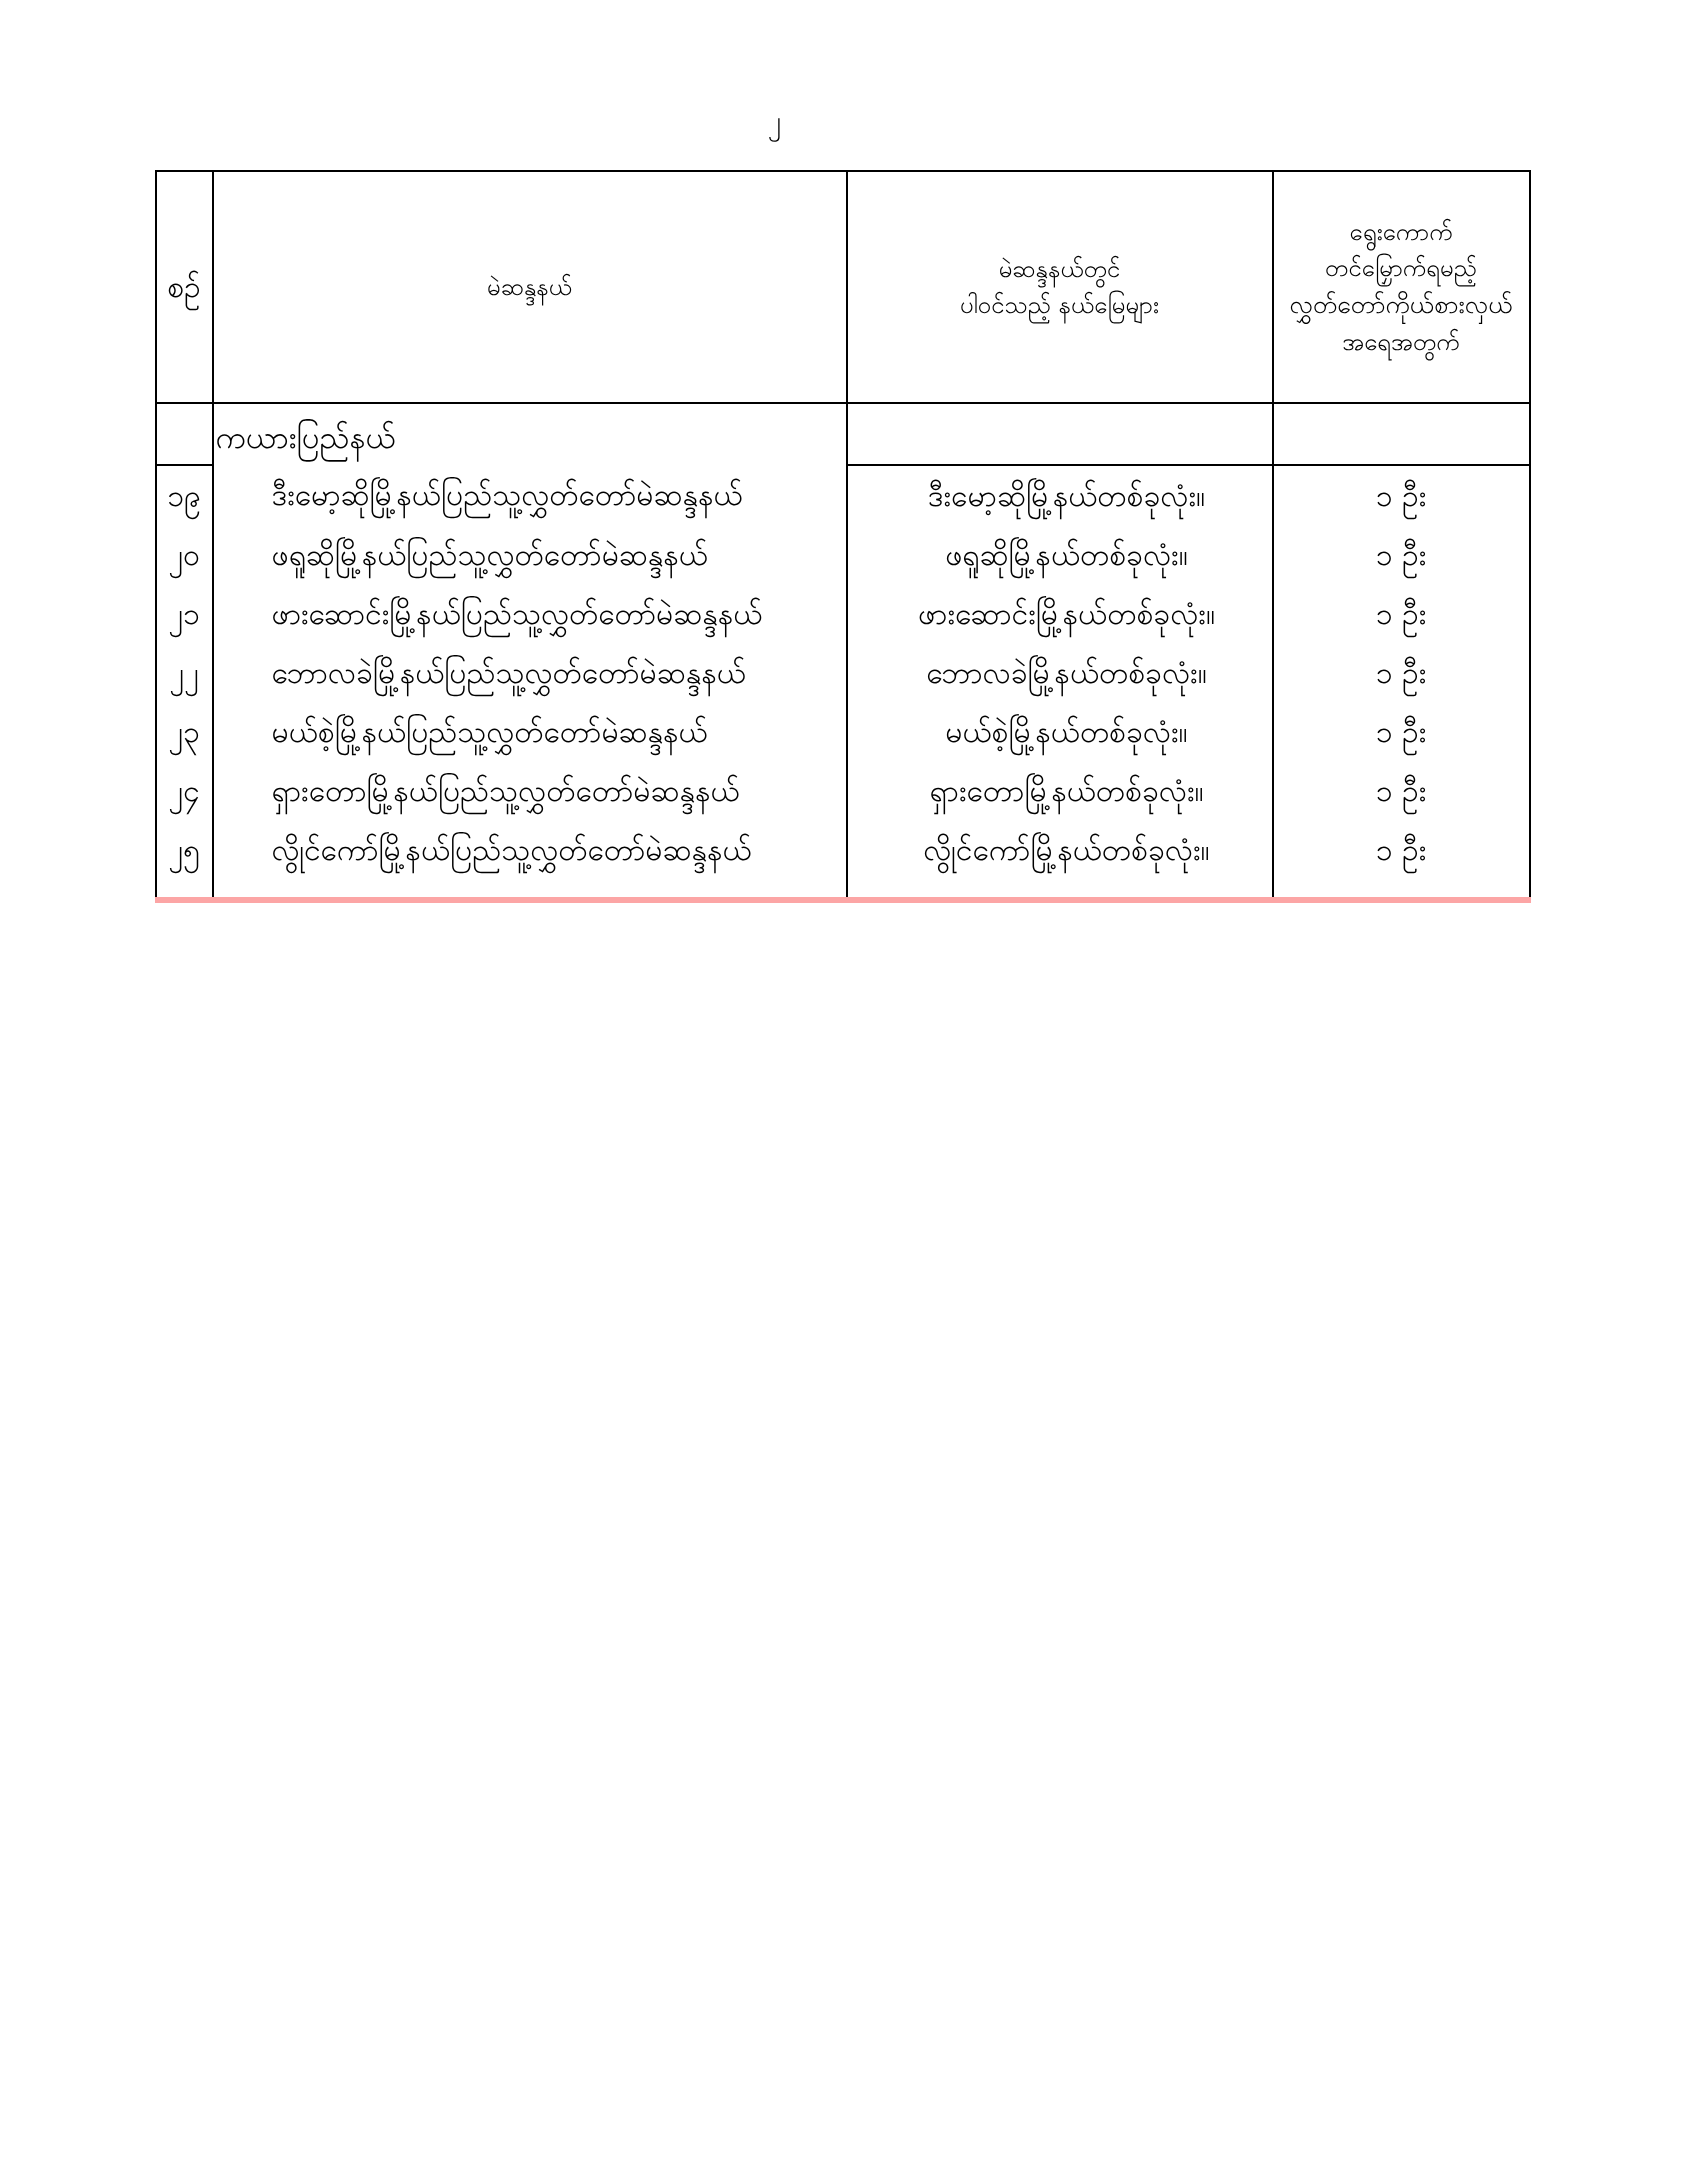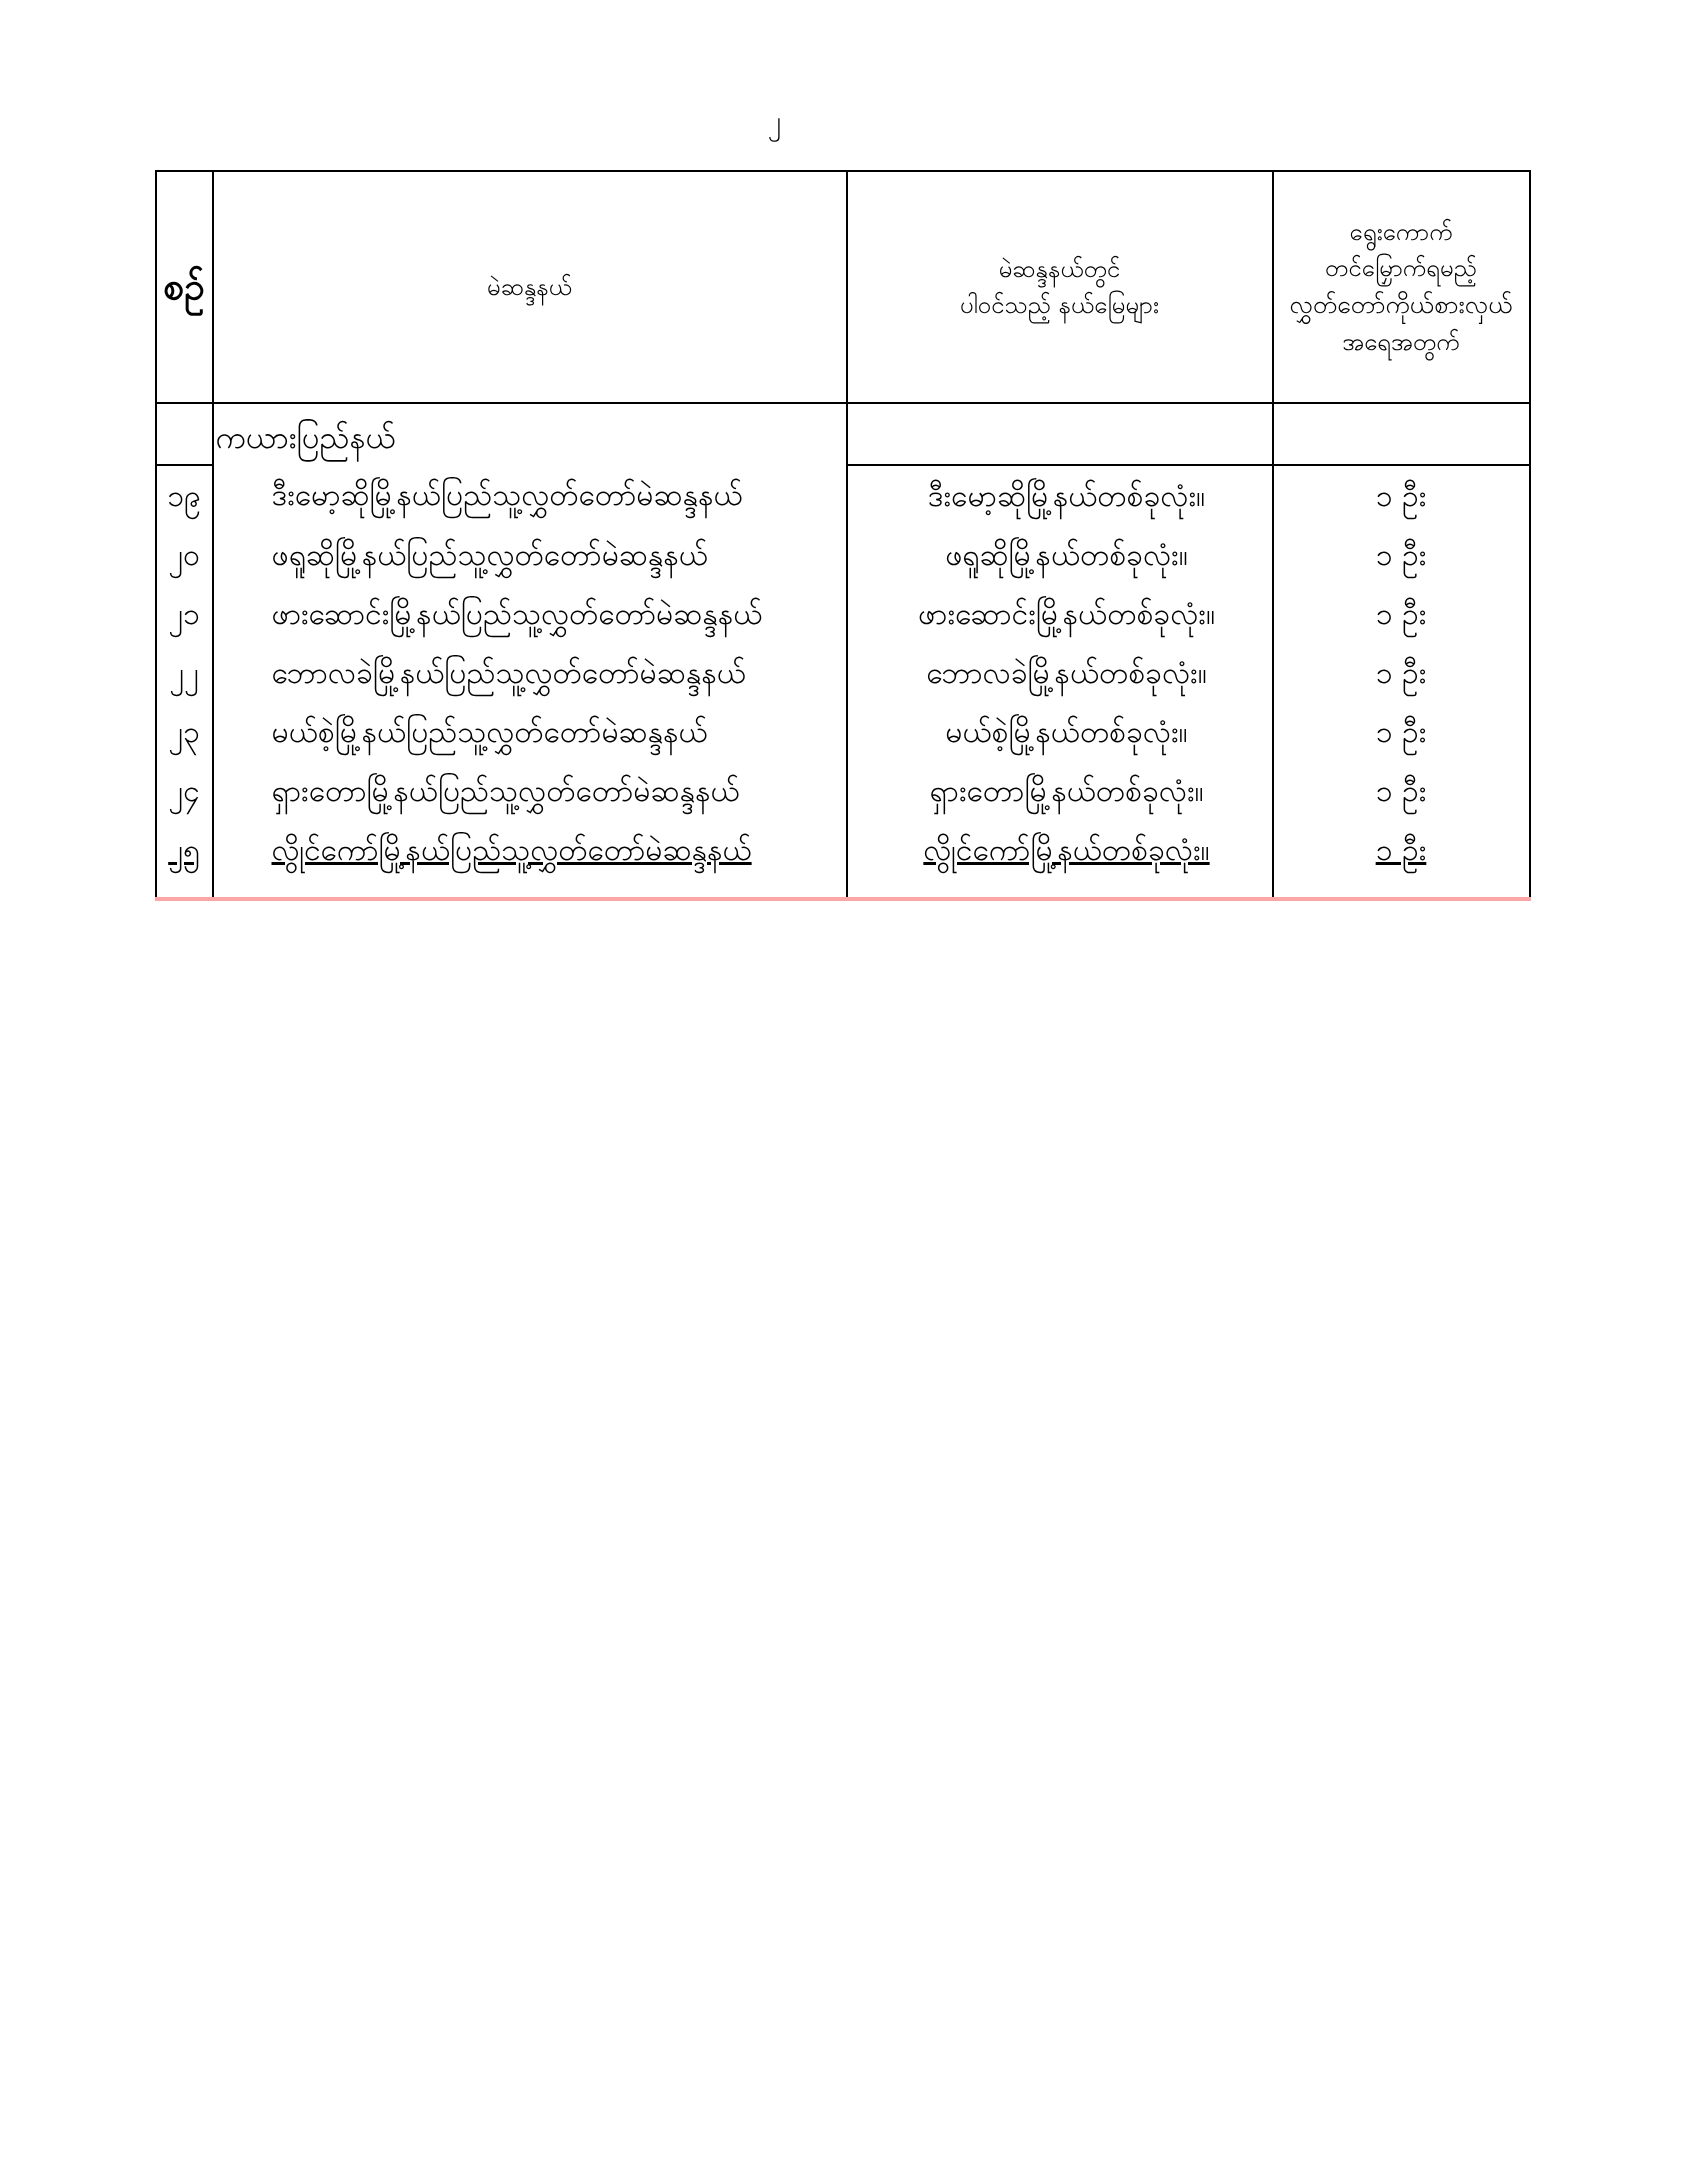--- a/index.html
+++ b/index.html
@@ -57,23 +57,22 @@
     font-size: 24px;
     line-height: 1.5;
     white-space: nowrap;
   }
   .hdr-sm {
     font-size: 25px;
     line-height: 1.5;
     white-space: nowrap;
   }
   .hdr-no {
-    font-size: 37px;
+    font-size: 30px;
     line-height: 1.4;
-    font-weight: bold;
   }
   thead td.no-cell { height: 230px; }
 
   .section-row td {
     border-bottom: none;
   }
   .section-row td.no-cell,
   .section-row td.area-cell,
   .section-row td.count-cell {
     border-top: 2px solid #000;
@@ -83,22 +82,21 @@
     padding: 10px 0 4px 2px;
     line-height: 1.5;
     text-align: left;
   }
 
   tbody tr.data-row td {
     border-top: none;
     border-bottom: none;
   }
   tbody tr.data-row:last-child td {
-    border-bottom: 4px solid #fca5a5;
-    text-decoration: underline;
+    border-bottom: 6px solid #fca5a5;
   }
   tbody tr.section-row td.name-cell {
     border-bottom: none;
   }
 
   .cell-no {
     text-align: center;
     font-size: 30px;
     padding: 7px 2px;
     line-height: 1.5;

